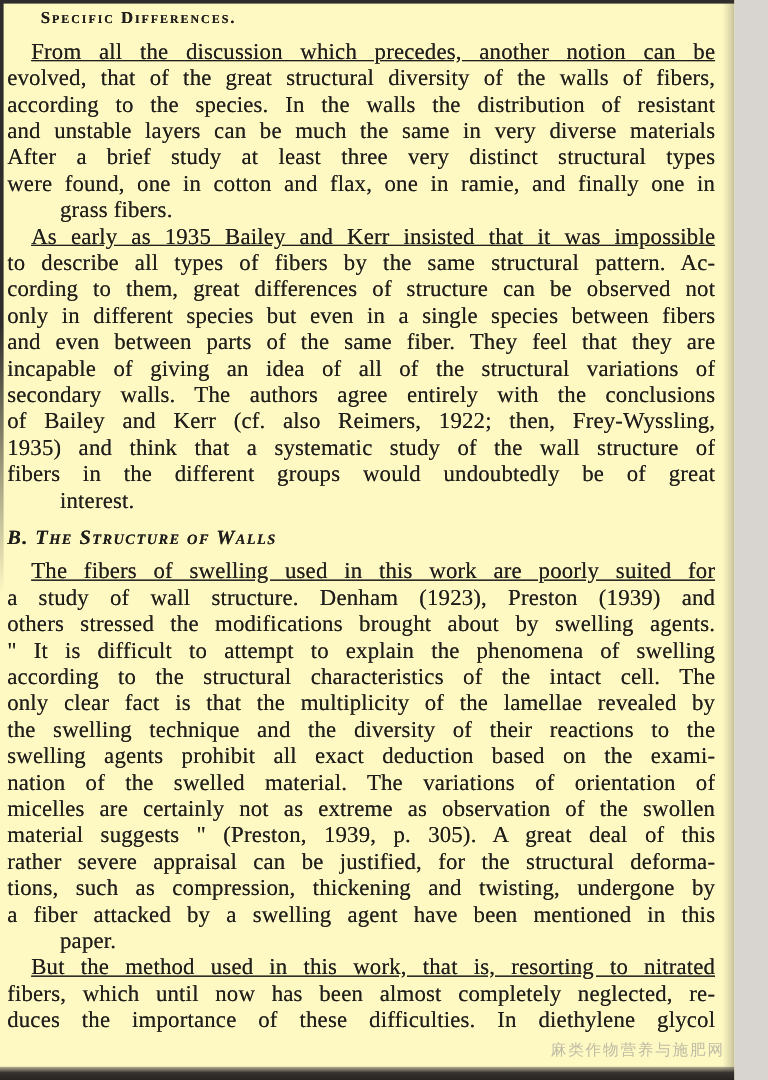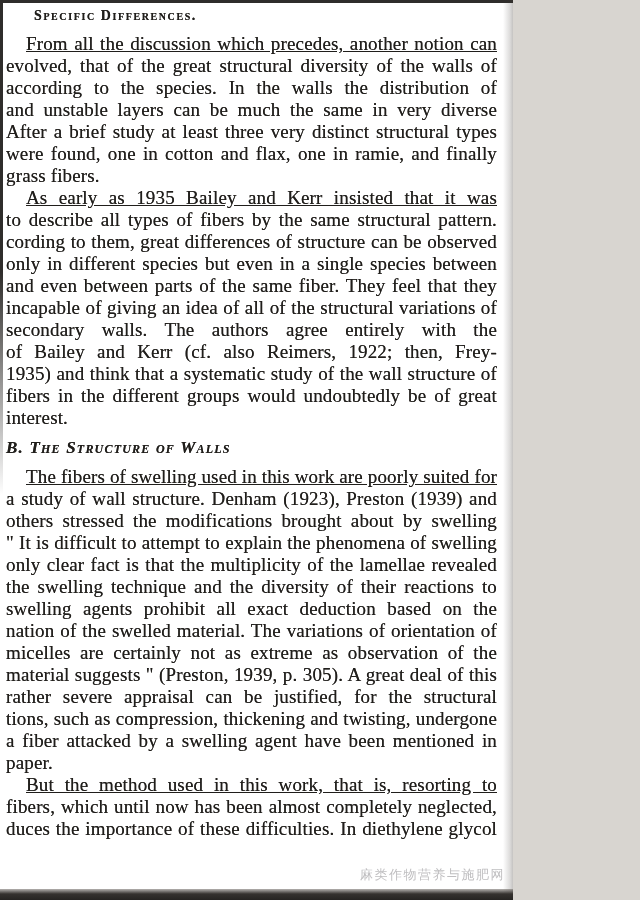--- a/index.html
+++ b/index.html
@@ -1,19 +1,19 @@
 <!DOCTYPE html>
 <html><head>
 <meta charset="utf-8">
 <style>
   html,body{margin:0;padding:0;background:#d8d5d0;}
   .page{
     position:relative;
-    width:513px;height:900px;
-    background:#ffffff;
+    width:612px;height:900px;
+    background:#fef9c3;
     overflow:hidden;
     font-family:"Liberation Serif","DejaVu Serif",serif;
     color:#201e1b;
     box-sizing:border-box;
   }
   .scan-edge-top{position:absolute;top:0;left:0;width:100%;height:3px;background:#2f2d2b;}
   .scan-edge-left{position:absolute;top:0;left:0;width:3px;height:55%;
     background:linear-gradient(#2f2d2b 55%,rgba(47,45,43,0));}
   .scan-edge-right{position:absolute;top:0;right:0;width:10px;height:100%;
     background:linear-gradient(to right,rgba(60,55,50,0),rgba(60,55,50,0.18) 70%,rgba(60,55,50,0.30));}
@@ -43,21 +43,21 @@
     height:22px;line-height:22px;
     font-size:19px;
     letter-spacing:0.15px;
     text-align:justify;
     text-align-last:justify;
     white-space:normal;
     overflow:hidden;
     text-shadow:0 0 0.5px rgba(32,30,27,0.8);
   }
   .line.first{padding-left:20px;text-decoration:underline;}
-  .line.last{text-align-last:left;}
+  .line.last{text-align-last:left;margin-left:44px;}
   .watermark{
     position:absolute;right:8px;bottom:16px;
     font-size:13px;letter-spacing:1.5px;
     color:rgba(138,136,140,0.55);
     font-family:"DejaVu Sans",sans-serif;
     pointer-events:none;
     padding-left:34px;
   }
 </style>
 </head>
@@ -87,20 +87,21 @@
         <div class="line">1935) and think that a systematic study of the wall structure of</div>
         <div class="line">fibers in the different groups would undoubtedly be of great</div>
         <div class="line last">interest.</div>
       </div>
       <div class="section-heading">B. The Structure of Walls</div>
       <div class="para">
         <div class="line first">The fibers of swelling used in this work are poorly suited for</div>
         <div class="line">a study of wall structure.  Denham (1923), Preston (1939) and</div>
         <div class="line">others stressed the modifications brought about by swelling agents.</div>
         <div class="line">" It is difficult to attempt to explain the phenomena of swelling</div>
+        <div class="line">according to the structural characteristics of the intact cell.  The</div>
         <div class="line">only clear fact is that the multiplicity of the lamellae revealed by</div>
         <div class="line">the swelling technique and the diversity of their reactions to the</div>
         <div class="line">swelling agents prohibit all exact deduction based on the exami-</div>
         <div class="line">nation of the swelled material.  The variations of orientation of</div>
         <div class="line">micelles are certainly not as extreme as observation of the swollen</div>
         <div class="line">material suggests " (Preston, 1939, p. 305).  A great deal of this</div>
         <div class="line">rather severe appraisal can be justified, for the structural deforma-</div>
         <div class="line">tions, such as compression, thickening and twisting, undergone by</div>
         <div class="line">a fiber attacked by a swelling agent have been mentioned in this</div>
         <div class="line last">paper.</div>

